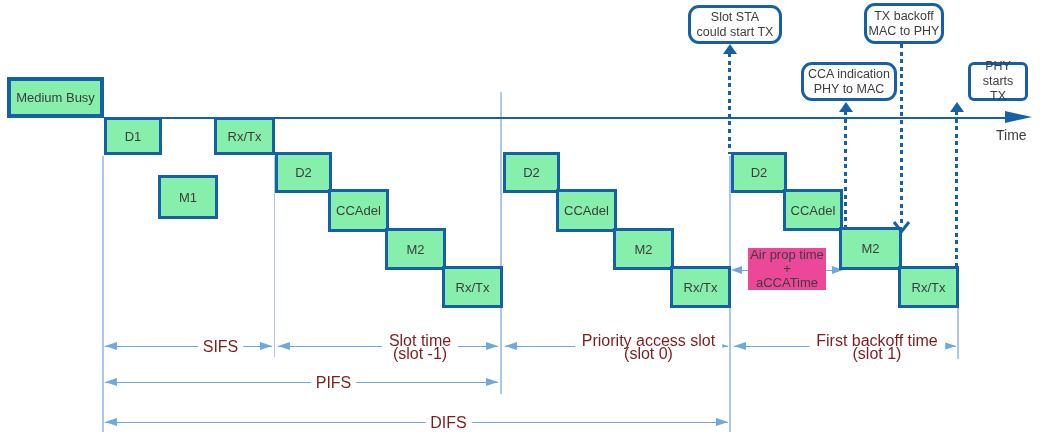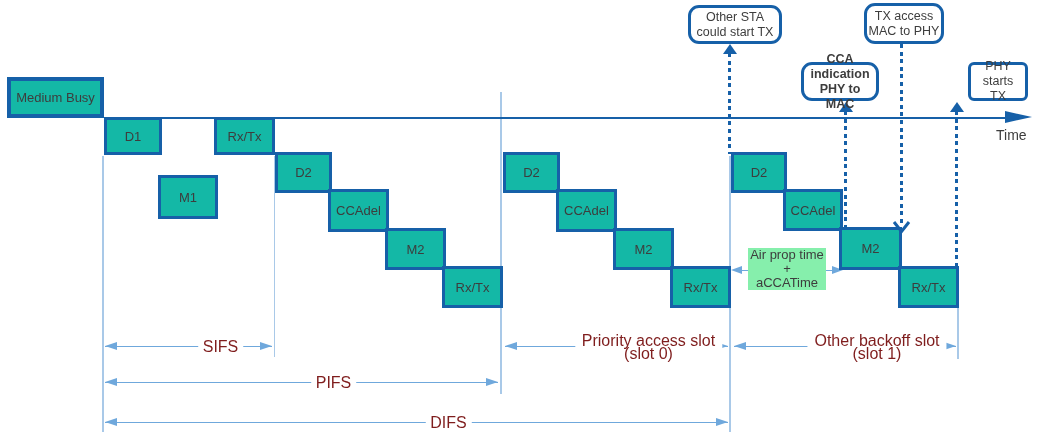--- a/index.html
+++ b/index.html
@@ -2,21 +2,21 @@
 <html><head>
 <meta charset="utf-8">
 <style>
   html,body{margin:0;padding:0;background:#fff;}
   #stage{
     position:relative;width:1040px;height:446px;background:#fff;overflow:hidden;
     font-family:"Liberation Sans",sans-serif;color:#3d3d3d;
   }
   
   .tbox{
-    position:absolute;box-sizing:border-box;background:#14b8a6;
+    position:absolute;box-sizing:border-box;background:#86efac;
     border:3.5px solid #1660a8;display:flex;align-items:center;justify-content:center;
     font-size:13px;color:#3d3d3d;z-index:6;
   }
   .mbox{border-width:4px;}
   
   .callout{
     position:absolute;box-sizing:border-box;background:#fff;
     border:3.5px solid #1660a8;border-radius:11px;
     display:flex;flex-direction:column;align-items:center;justify-content:center;
     font-size:12.5px;line-height:15px;text-align:center;color:#3d3d3d;z-index:8;
@@ -68,21 +68,21 @@
     border-top:4.5px solid transparent;border-bottom:4.5px solid transparent;
     border-right:11px solid #6fa8dc;
   }
   .ap-head-r{
     position:absolute;width:0;height:0;z-index:4;
     border-top:4.5px solid transparent;border-bottom:4.5px solid transparent;
     border-left:11px solid #6fa8dc;
   }
   .ap-label{
     position:absolute;text-align:center;font-size:13px;line-height:14px;
-    color:#3d3d3d;background:#86efac;z-index:5;
+    color:#3d3d3d;background:#ec4899;z-index:5;
   }
   .ap-label span{display:block;white-space:nowrap;}
 </style>
 </head>
 <body>
 
 <div id="stage">
 
   <div class="vline" style="left:102.3px;top:156px;height:276px;"></div>
   <div class="vline" style="left:273.6px;top:156px;height:201px;"></div>
@@ -157,28 +157,28 @@
       </svg>
   </span>
 
   <div class="up-head" style="left:838.5px;top:102px;"></div>
   <div class="dline" style="left:844.2px;top:111px;height:118px;"></div>
 
   <div class="up-head" style="left:949.5px;top:102px;"></div>
   <div class="dline" style="left:955.2px;top:111px;height:159px;"></div>
 
   <div class="callout" style="left:688px;top:5px;width:94px;height:39px;">
-    <span>Other STA</span>
+    <span>Slot STA</span>
     <span>could start TX</span>
   </div>
   <div class="callout" style="left:864px;top:3px;width:80px;height:41px;">
-    <span>TX access</span>
+    <span>TX backoff</span>
     <span>MAC to PHY</span>
   </div>
-  <div class="callout" style="left:801px;top:62px;width:78px;height:39px;font-weight:bold;">
+  <div class="callout" style="left:801px;top:62px;width:96px;height:39px;">
     <span>CCA indication</span>
     <span>PHY to MAC</span>
   </div>
   <div class="callout" style="left:968px;top:62px;width:60px;height:39px;border-radius:6px;">
     <span>PHY starts</span>
     <span>TX</span>
   </div>
 
   <div class="ap-head-l" style="left:731px;top:265.8px;"></div>
   <div class="ap-line" style="left:742px;top:269.5px;width:10px;"></div>
@@ -189,35 +189,44 @@
     <span>+</span>
     <span>aCCATime</span>
   </div>
 
   <div class="dim" style="left:105px;top:340px;width:167px;">
     <div class="dim-line"></div>
     <div class="head-l"></div>
     <div class="head-r"></div>
     <div class="dim-label">SIFS</div>
   </div>
+  <div class="dim" style="left:278px;top:340px;width:220px;">
+    <div class="dim-line"></div>
+    <div class="head-l"></div>
+    <div class="head-r"></div>
+    <div class="dim-label two">
+      <span>Slot time</span>
+      <span>(slot -1)</span>
+    </div>
+  </div>
   <div class="dim" style="left:505px;top:340px;width:223px;">
     <div class="dim-line"></div>
     <div class="head-l"></div>
     <div class="head-r"></div>
     <div class="dim-label two">
       <span>Priority access slot</span>
       <span>(slot 0)</span>
     </div>
   </div>
   <div class="dim" style="left:734px;top:340px;width:222px;">
     <div class="dim-line"></div>
     <div class="head-l"></div>
     <div class="head-r"></div>
     <div class="dim-label two">
-      <span>Other backoff slot</span>
+      <span>First backoff time</span>
       <span>(slot 1)</span>
     </div>
   </div>
 
   <div class="dim" style="left:105px;top:376px;width:393px;">
     <div class="dim-line"></div>
     <div class="head-l"></div>
     <div class="head-r"></div>
     <div class="dim-label">PIFS</div>
   </div>

